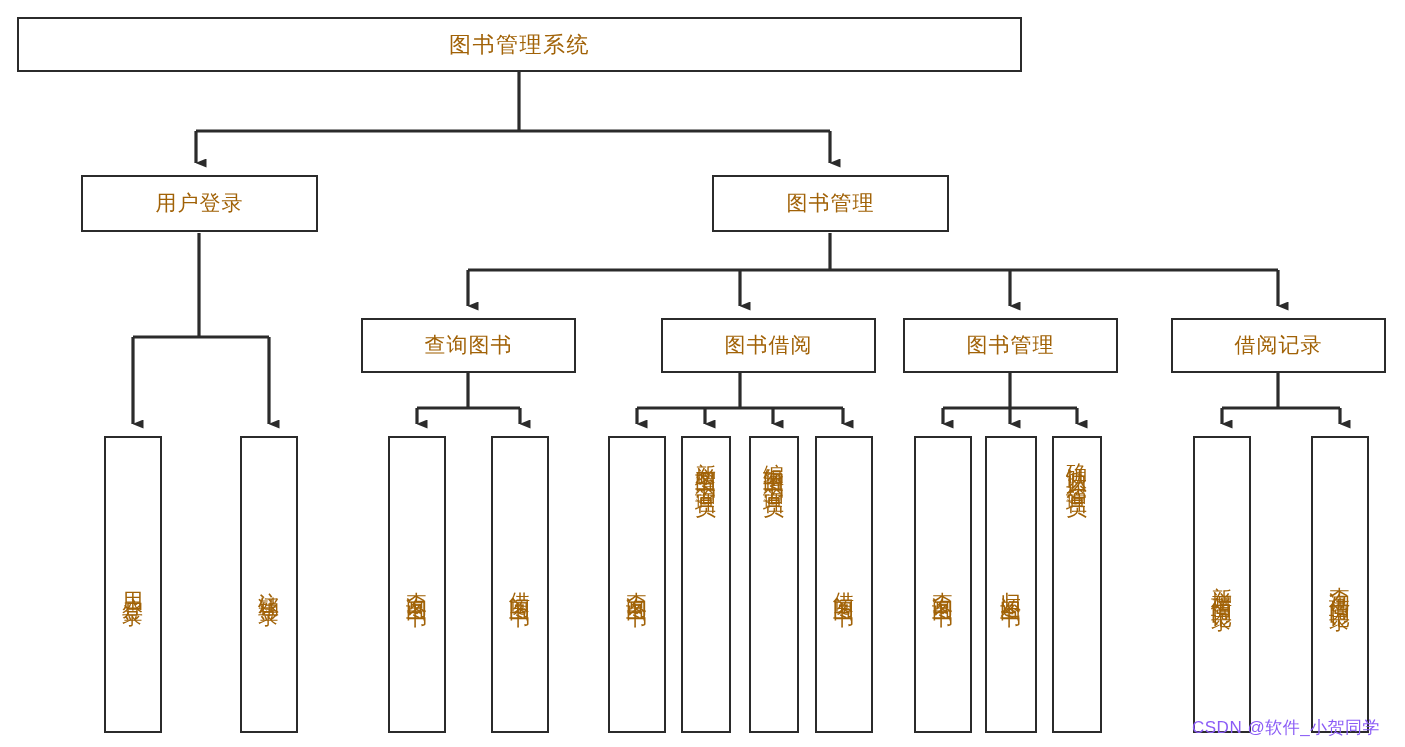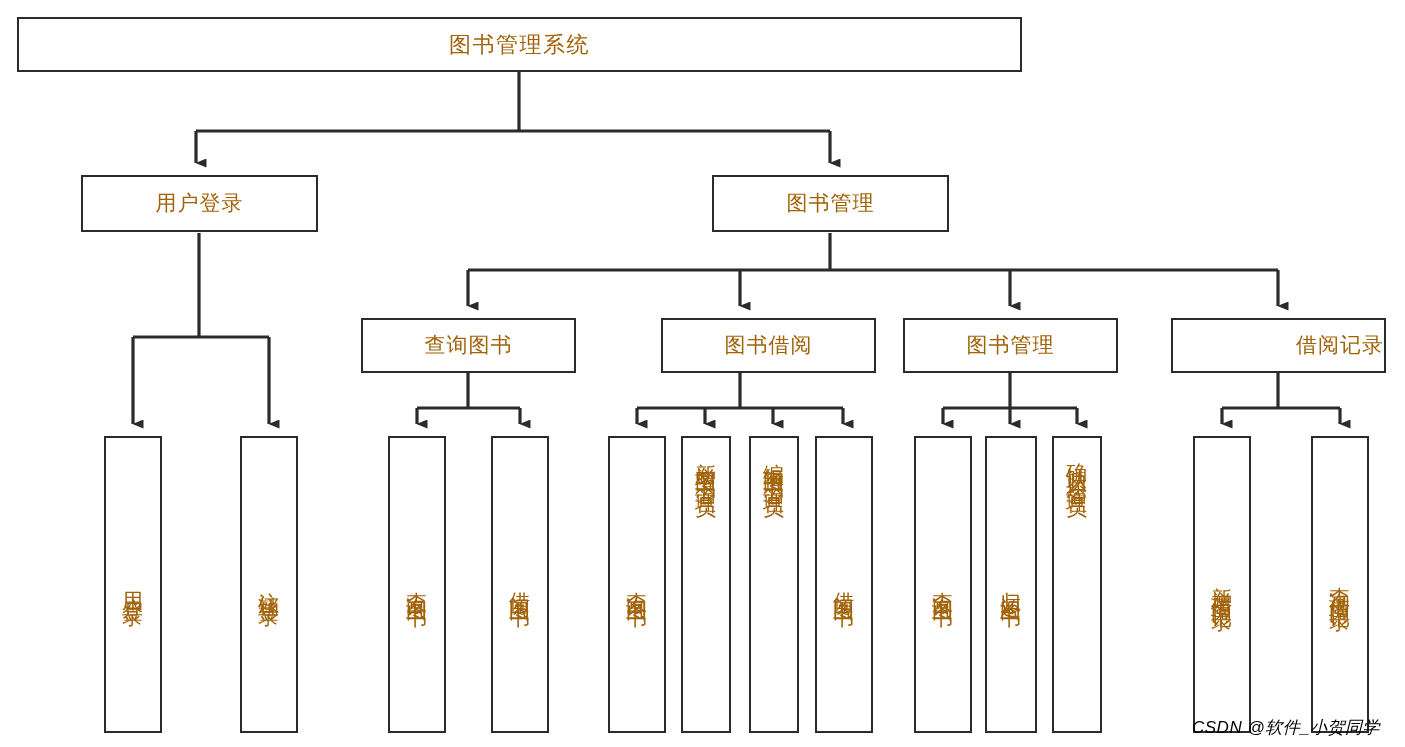--- a/index.html
+++ b/index.html
@@ -70,26 +70,25 @@
     letter-spacing: 5px;
   }
   
   .node.v.mid {
     align-items: center;
     padding-top: 0;
   }
   .watermark {
     position: absolute;
     font-size: 17px;
-    color: #000000;
+    color: #8b5cf6;
     letter-spacing: 0.5px;
     white-space: nowrap;
     z-index: 5;
     font-family: "Liberation Sans", "DejaVu Sans", sans-serif;
-    font-style: italic;
   }
 </style>
 </head>
 <body>
 
 <div id="canvas">
 
   <svg id="edges" viewBox="0 0 1405 747" width="1405" height="747" xmlns="http://www.w3.org/2000/svg">
     <defs>
       <marker id="arr" markerWidth="9" markerHeight="11" refX="4.5" refY="10.5" orient="auto" markerUnits="userSpaceOnUse">
@@ -158,21 +157,21 @@
   </div>
 
   <div class="node h" style="left:633px; top:318px; width:215px; height:55px;margin-left:28px;">
     <span class="label">图书借阅</span>
   </div>
 
   <div class="node h" style="left:903px; top:318px; width:215px; height:55px;">
     <span class="label">图书管理</span>
   </div>
 
-  <div class="node h" style="left:1171px; top:318px; width:215px; height:55px;justify-content:flex-end;">
+  <div class="node h" style="left:1171px; top:318px; width:215px; height:55px;">
     <span class="label">借阅记录</span>
   </div>
 
   <div class="node v mid" style="left:104px; top:436px; width:58px; height:297px;">
     <span class="label">用户登录</span>
   </div>
 
   <div class="node v mid" style="left:240px; top:436px; width:58px; height:297px;">
     <span class="label">注销登录</span>
   </div>

